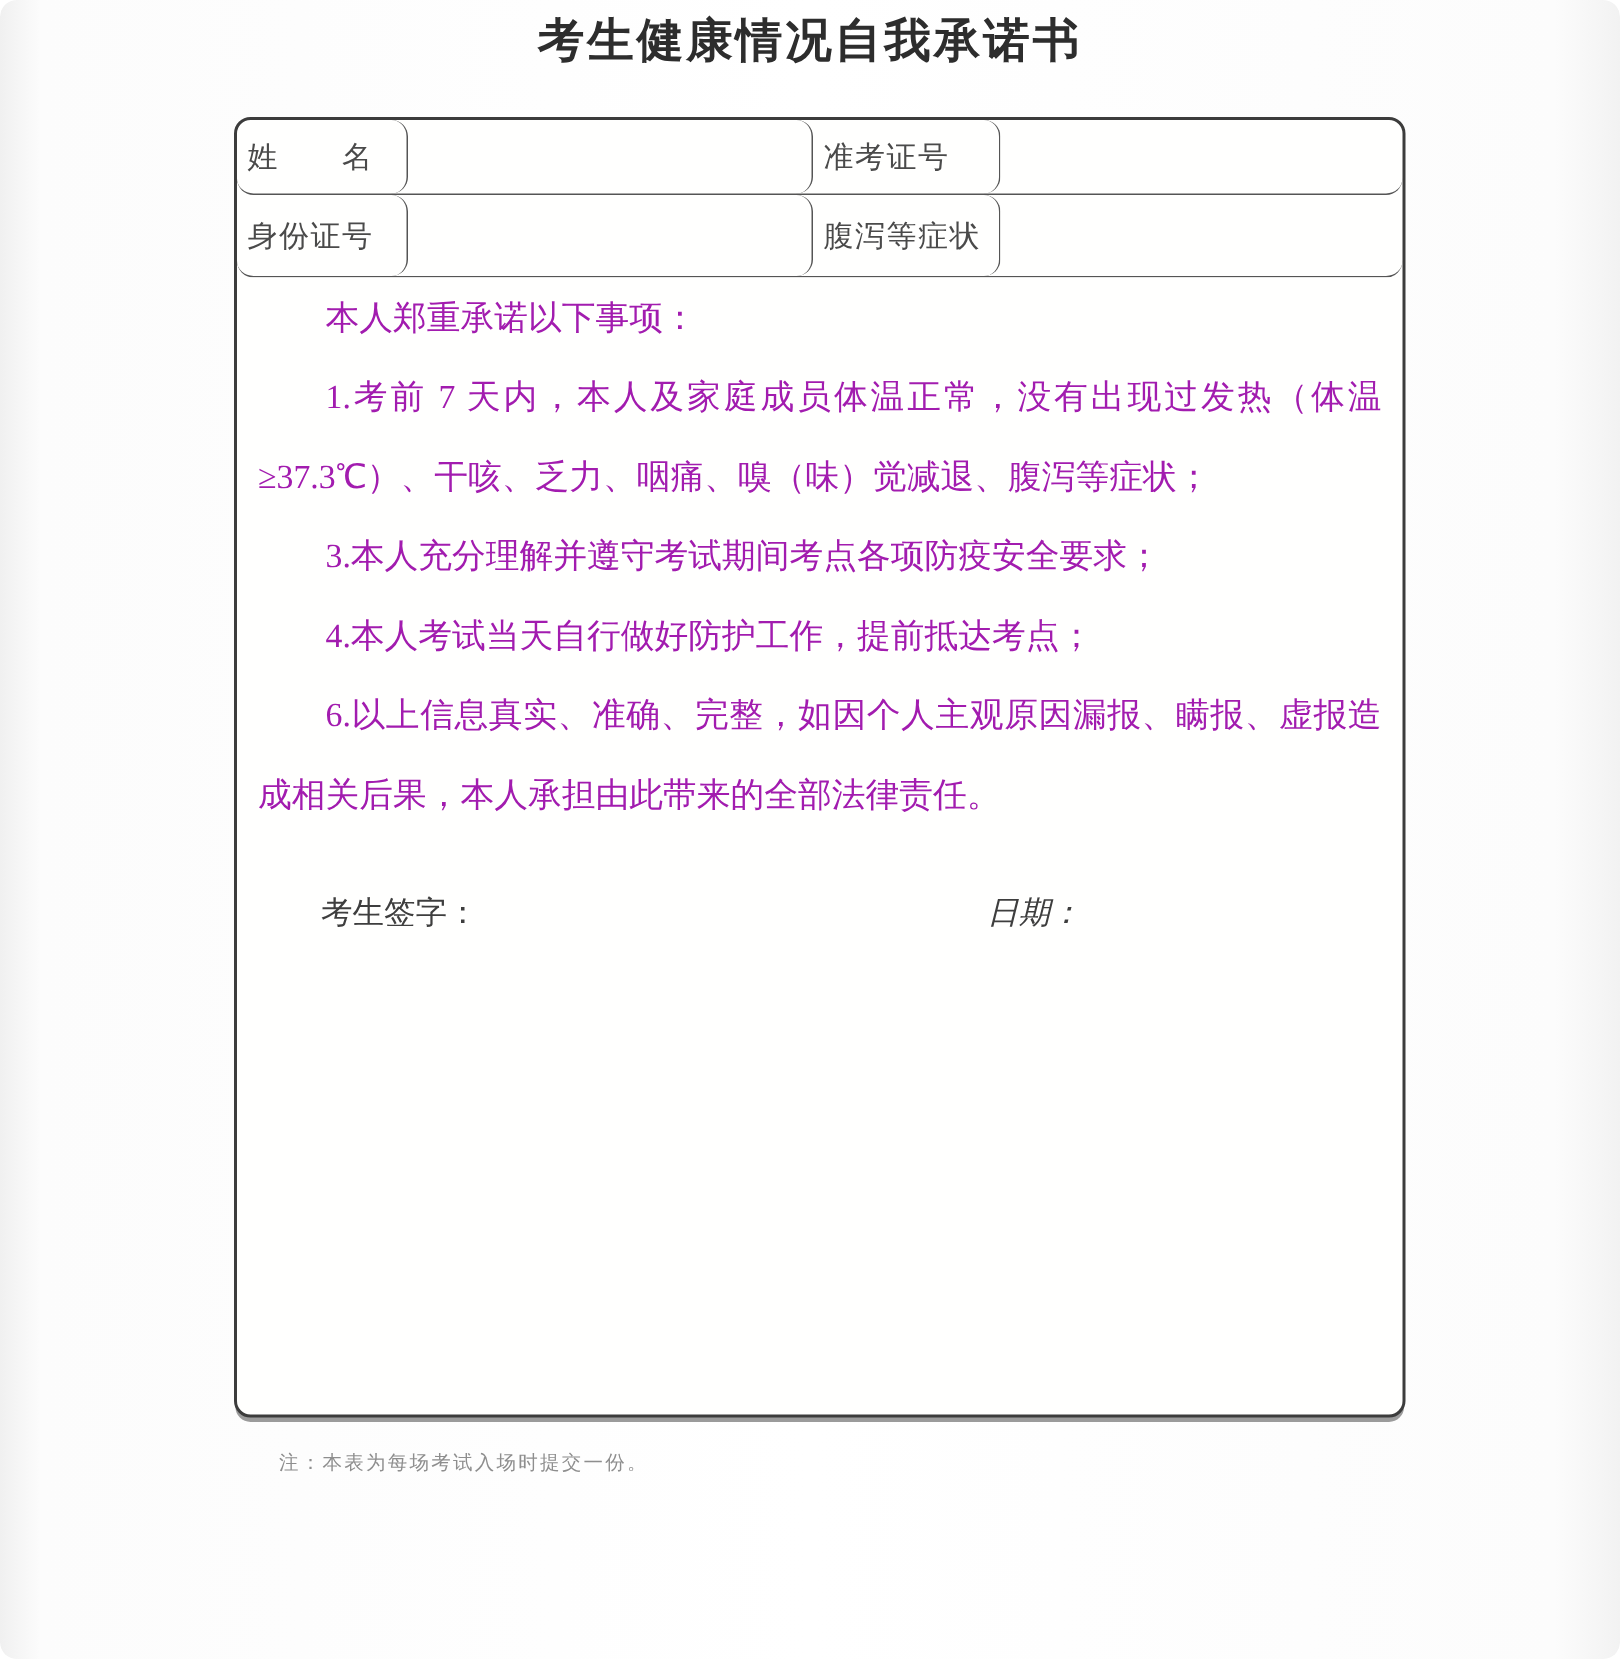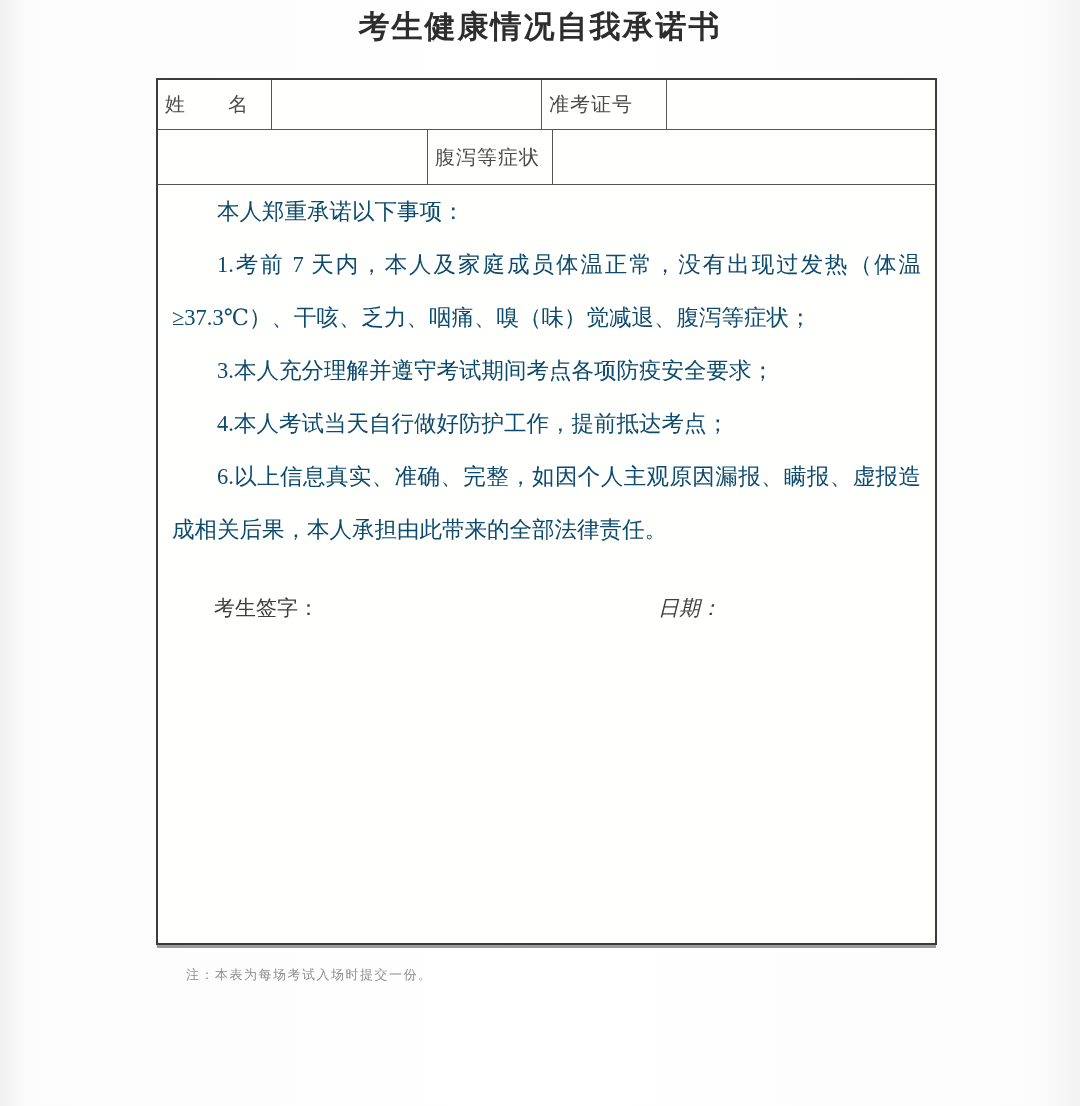--- a/index.html
+++ b/index.html
@@ -1,15 +1,15 @@
 <!DOCTYPE html>
 <html><head>
 <meta charset="utf-8">
 <style>
-  * { margin:0; padding:0; box-sizing:border-box; }
+  * { margin:0; padding:0; box-sizing:border-box;border-radius:11px; }
   html,body { background:#ffffff; }
   .page {
     position:relative;
     width:1080px; height:1106px;
     background:linear-gradient(90deg,#f0f0f0 0%,#fcfcfc 2.5%,#ffffff 50%,#fcfcfc 96%,#f2f2f2 100%);
     overflow:hidden;
     font-family:"Liberation Serif","DejaVu Serif",serif;
   }
   .title {
     position:absolute; top:6px; left:0; right:0;
@@ -46,23 +46,24 @@
     white-space:pre;
   }
   .body-cell {
     flex:1 1 auto;
     padding:0 14px;
     position:relative;
     overflow:hidden;
   }
   .para {
     font-size:22.5px; line-height:53px;
-    color:#0c4a6e;
+    color:#a21caf;
     text-align:justify;
     text-indent:2em;
+    font-family:Liberation Serif, serif;
   }
   .sig-row {
     position:relative;
     margin-top:26px;
     font-size:21px; line-height:53px;
     color:#3e3e3e;
     height:53px;
   }
   .sig-name { margin-left:2em; }
   .sig-date { position:absolute; left:486px; top:0;font-style:italic; }
@@ -82,20 +83,21 @@
   <div class="form-table">
 
     <div class="row row-1">
       <div class="cell label c1">姓　　名</div>
       <div class="cell c2"></div>
       <div class="cell label c3">准考证号</div>
       <div class="cell c4"></div>
     </div>
 
     <div class="row row-2">
+      <div class="cell label c1">身份证号</div>
       <div class="cell c2"></div>
       <div class="cell label c3">腹泻等症状</div>
       <div class="cell c4"></div>
     </div>
 
     <div class="body-cell">
       <p class="para">本人郑重承诺以下事项：</p>
       <p class="para">1.考前 7 天内，本人及家庭成员体温正常，没有出现过发热（体温≥37.3℃）、干咳、乏力、咽痛、嗅（味）觉减退、腹泻等症状；</p>
       <p class="para">3.本人充分理解并遵守考试期间考点各项防疫安全要求；</p>
       <p class="para">4.本人考试当天自行做好防护工作，提前抵达考点；</p>

